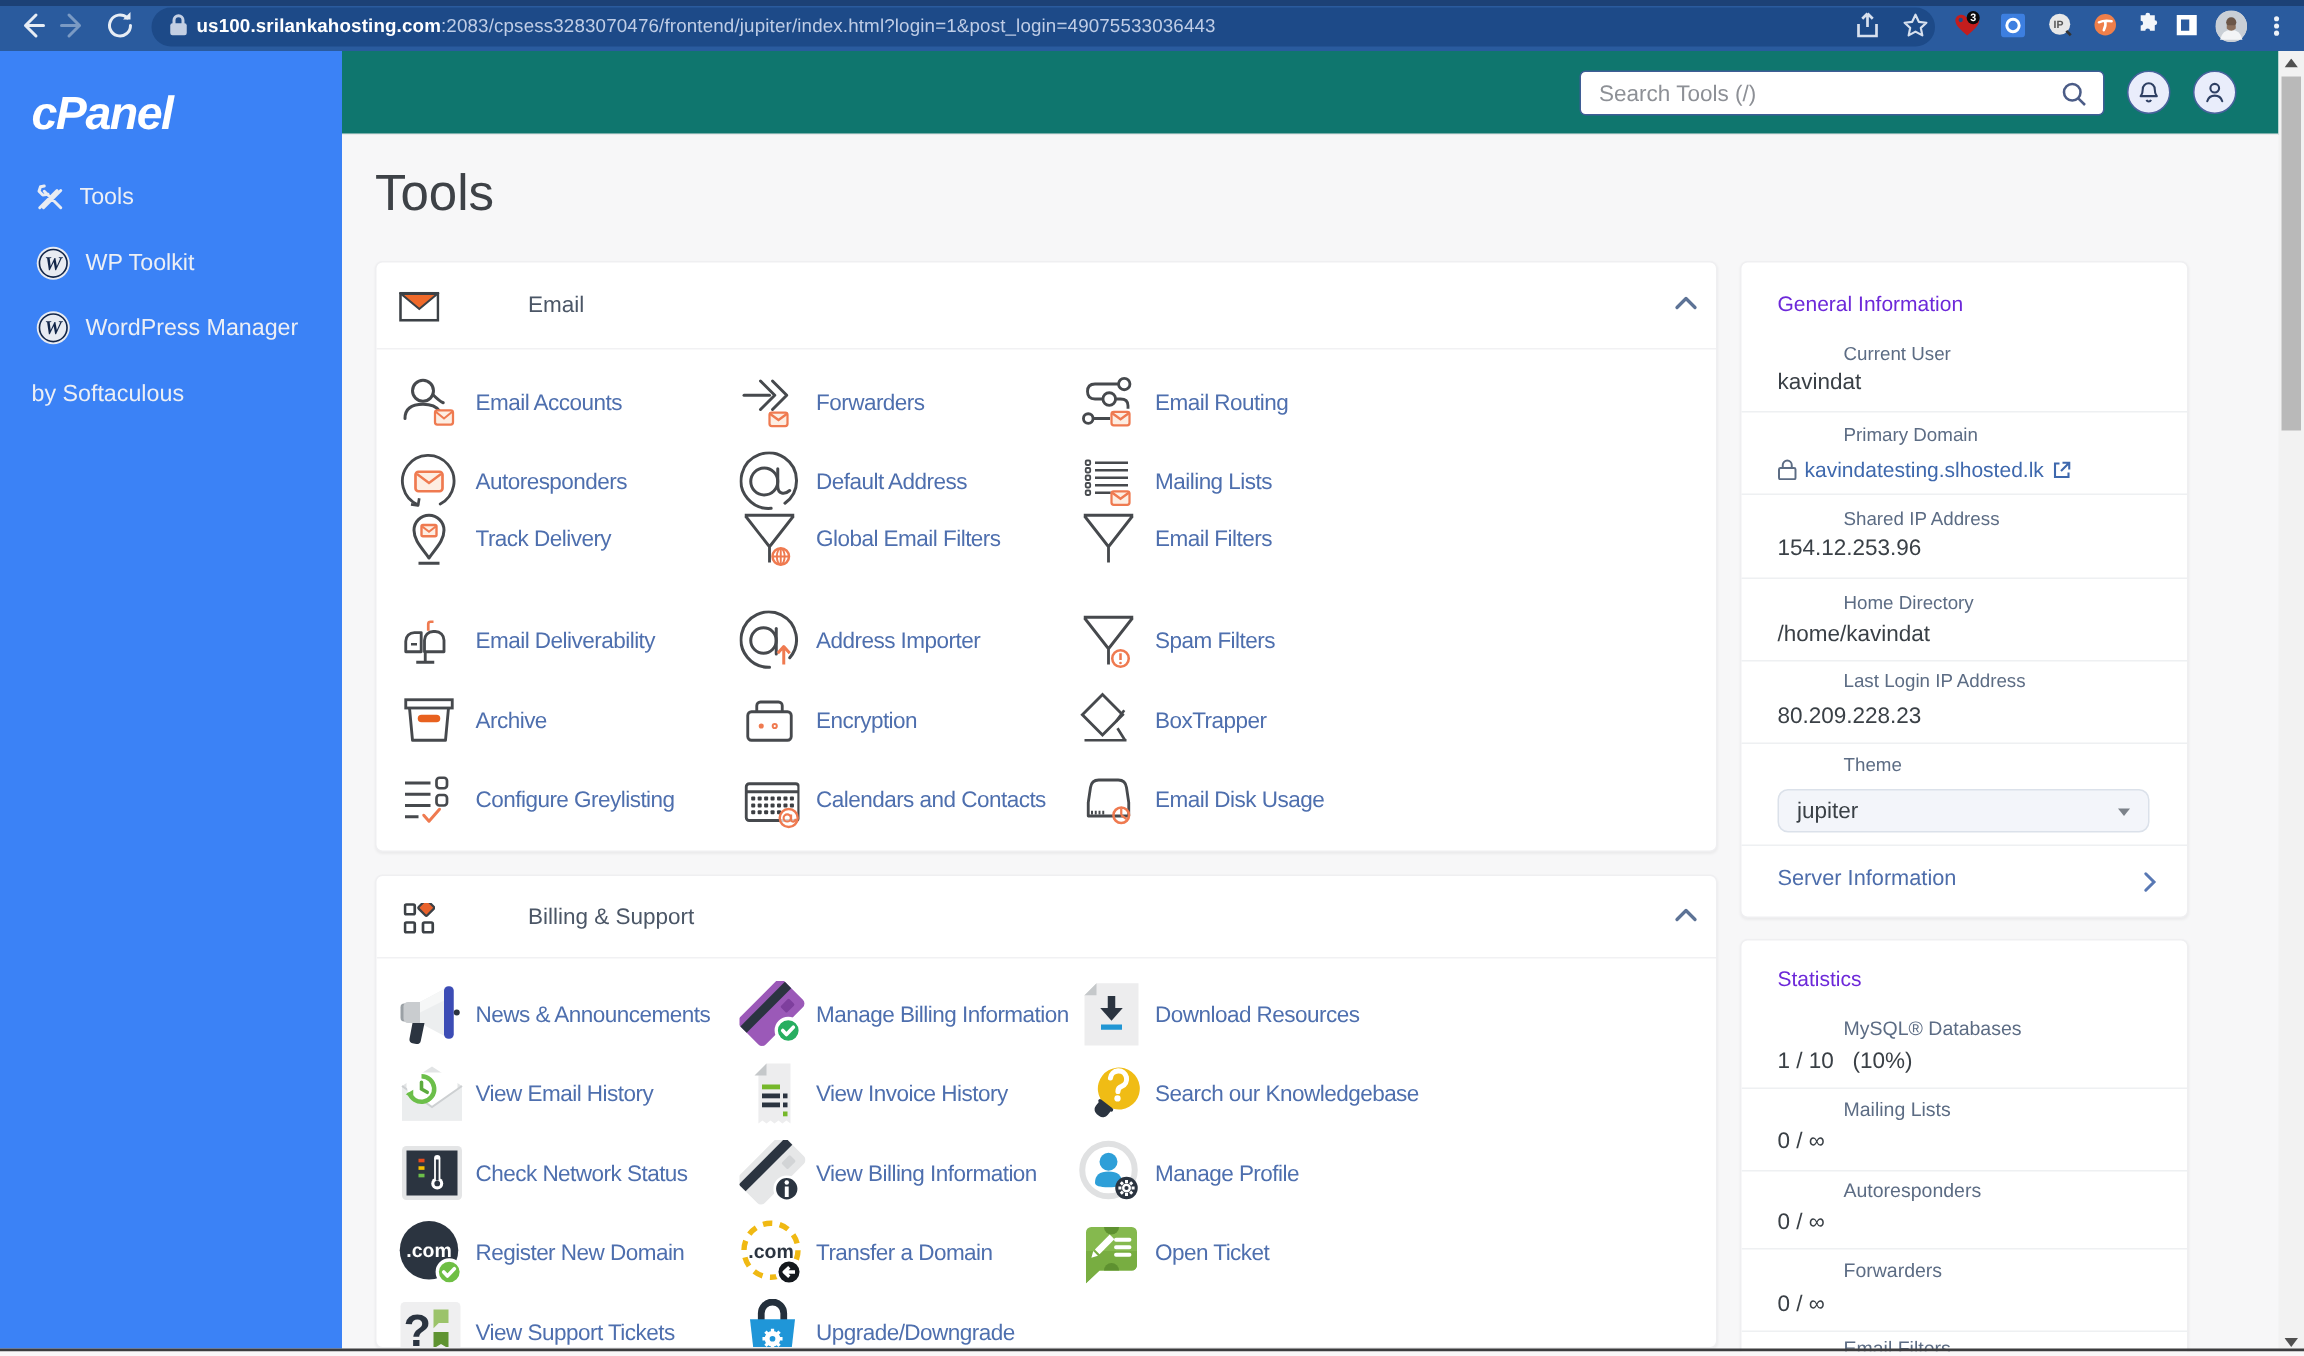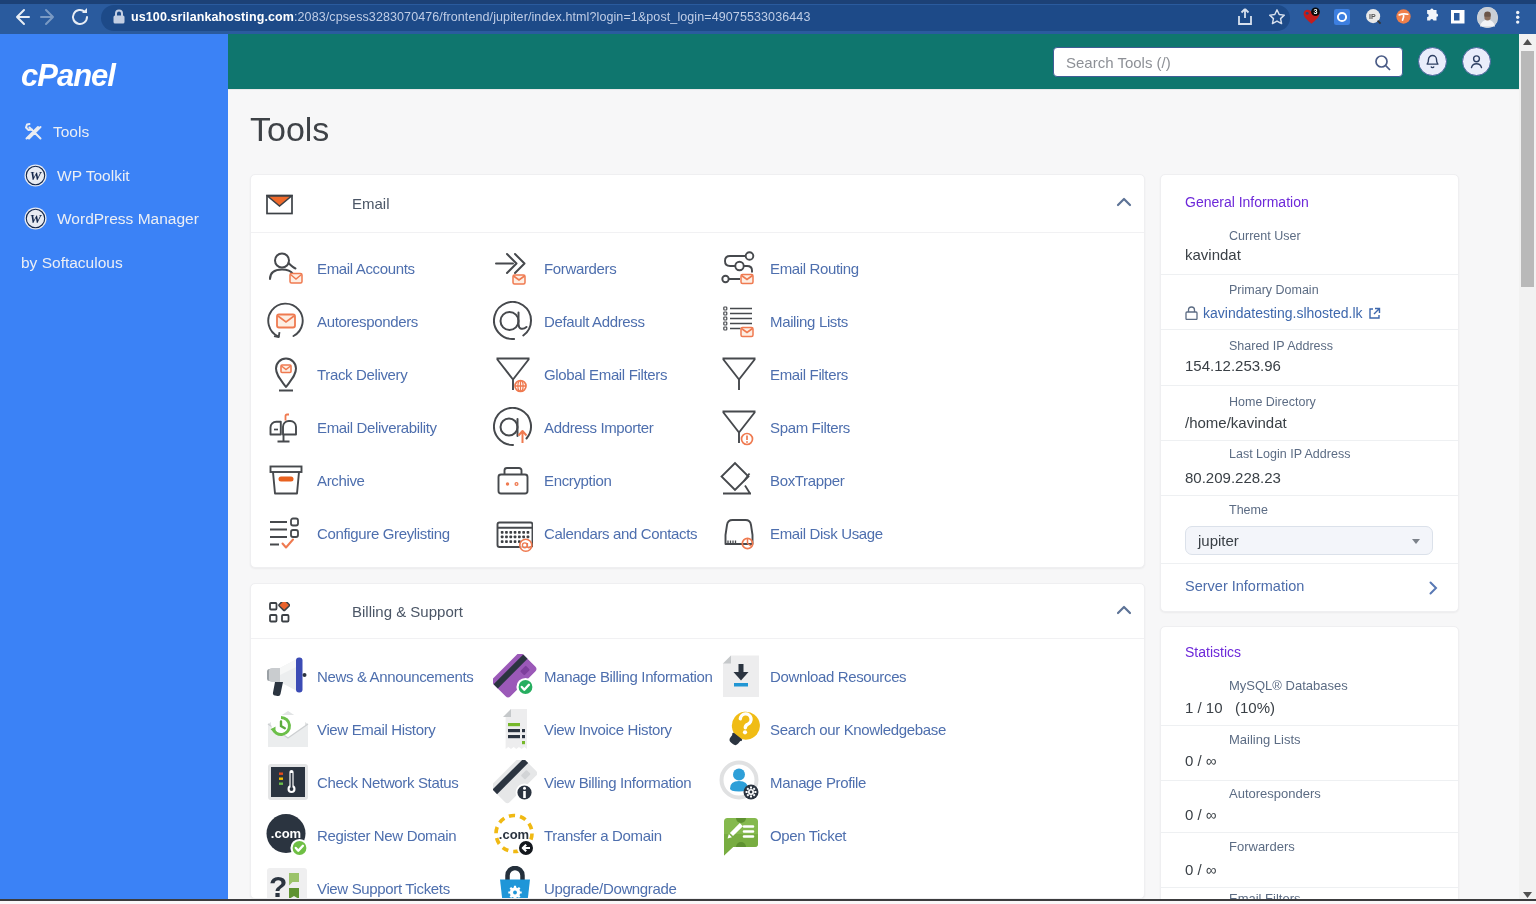--- a/index.html
+++ b/index.html
@@ -32,21 +32,21 @@
   h1 { position:absolute; left:250px; top:110px; font-size:34px; font-weight:400; color:#3e4247; }
   .chead { position:absolute; left:0; top:0; right:0; height:58px; border-bottom:1px solid #f1f1f3; }
   .chead .ct { position:absolute; left:53px; top:20px; font-size:15px; font-weight:500; color:#4b5666;margin-left:48px; }
   .chev { position:absolute; right:12px; top:22px; }
 
   .it { position:absolute; display:flex; align-items:center; }
   .it .lab { font-size:15px; color:#4e6fae; white-space:nowrap; letter-spacing:-0.35px; }
   .ic40 { width:40px; height:40px; flex:0 0 40px; margin-right:11px; }
   .ic44 { width:44px; height:44px; flex:0 0 44px; margin-right:7px; }
   .ec1 { left:15px; } .ec2 { left:242px; } .ec3 { left:468px; }
-  .er1 { top:73px; } .er2 { top:126px; } .er3 { top:179px; } .er4 { top:232px;text-align:right; } .er5 { top:285px; } .er6 { top:338px; }
+  .er1 { top:73px; } .er2 { top:126px; } .er3 { top:164px; } .er4 { top:232px;text-align:right; } .er5 { top:285px; } .er6 { top:338px; }
   .br1 { top:70px; } .br2 { top:123px; } .br3 { top:176px; } .br4 { top:229px; } .br5 { top:282px; }
 
   
   .lbl { position:absolute; left:24px; font-size:12.5px; font-weight:400; color:#5c6c84;margin-left:44px; }
   .val { position:absolute; left:24px; font-size:15px; color:#3a4046; }
   .rbord { position:absolute; left:0; right:0; height:1px; background:#eef0f2; }
   .ctitle { position:absolute; left:24px; font-size:14px; font-weight:400; color:#6d28d9; }
 
   
   #sbar { position:absolute; left:1519px; top:34px; width:17px; height:870px; background:#f2f2f2; }

